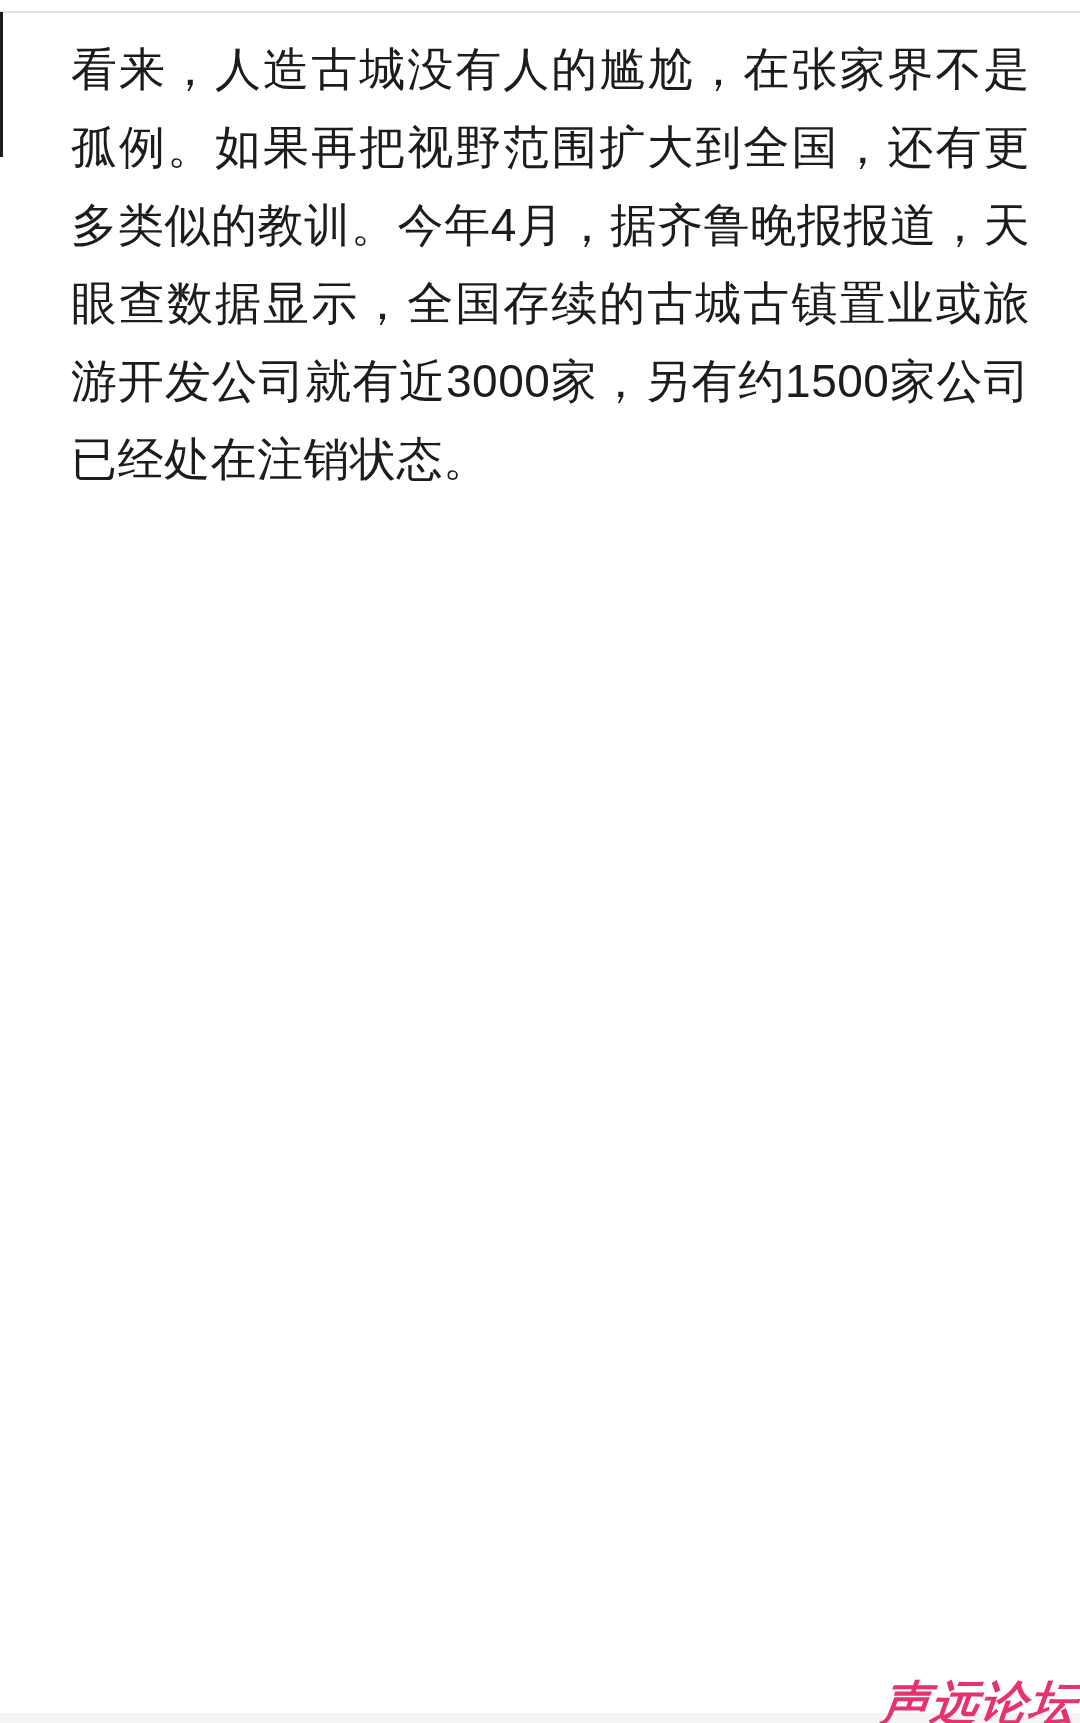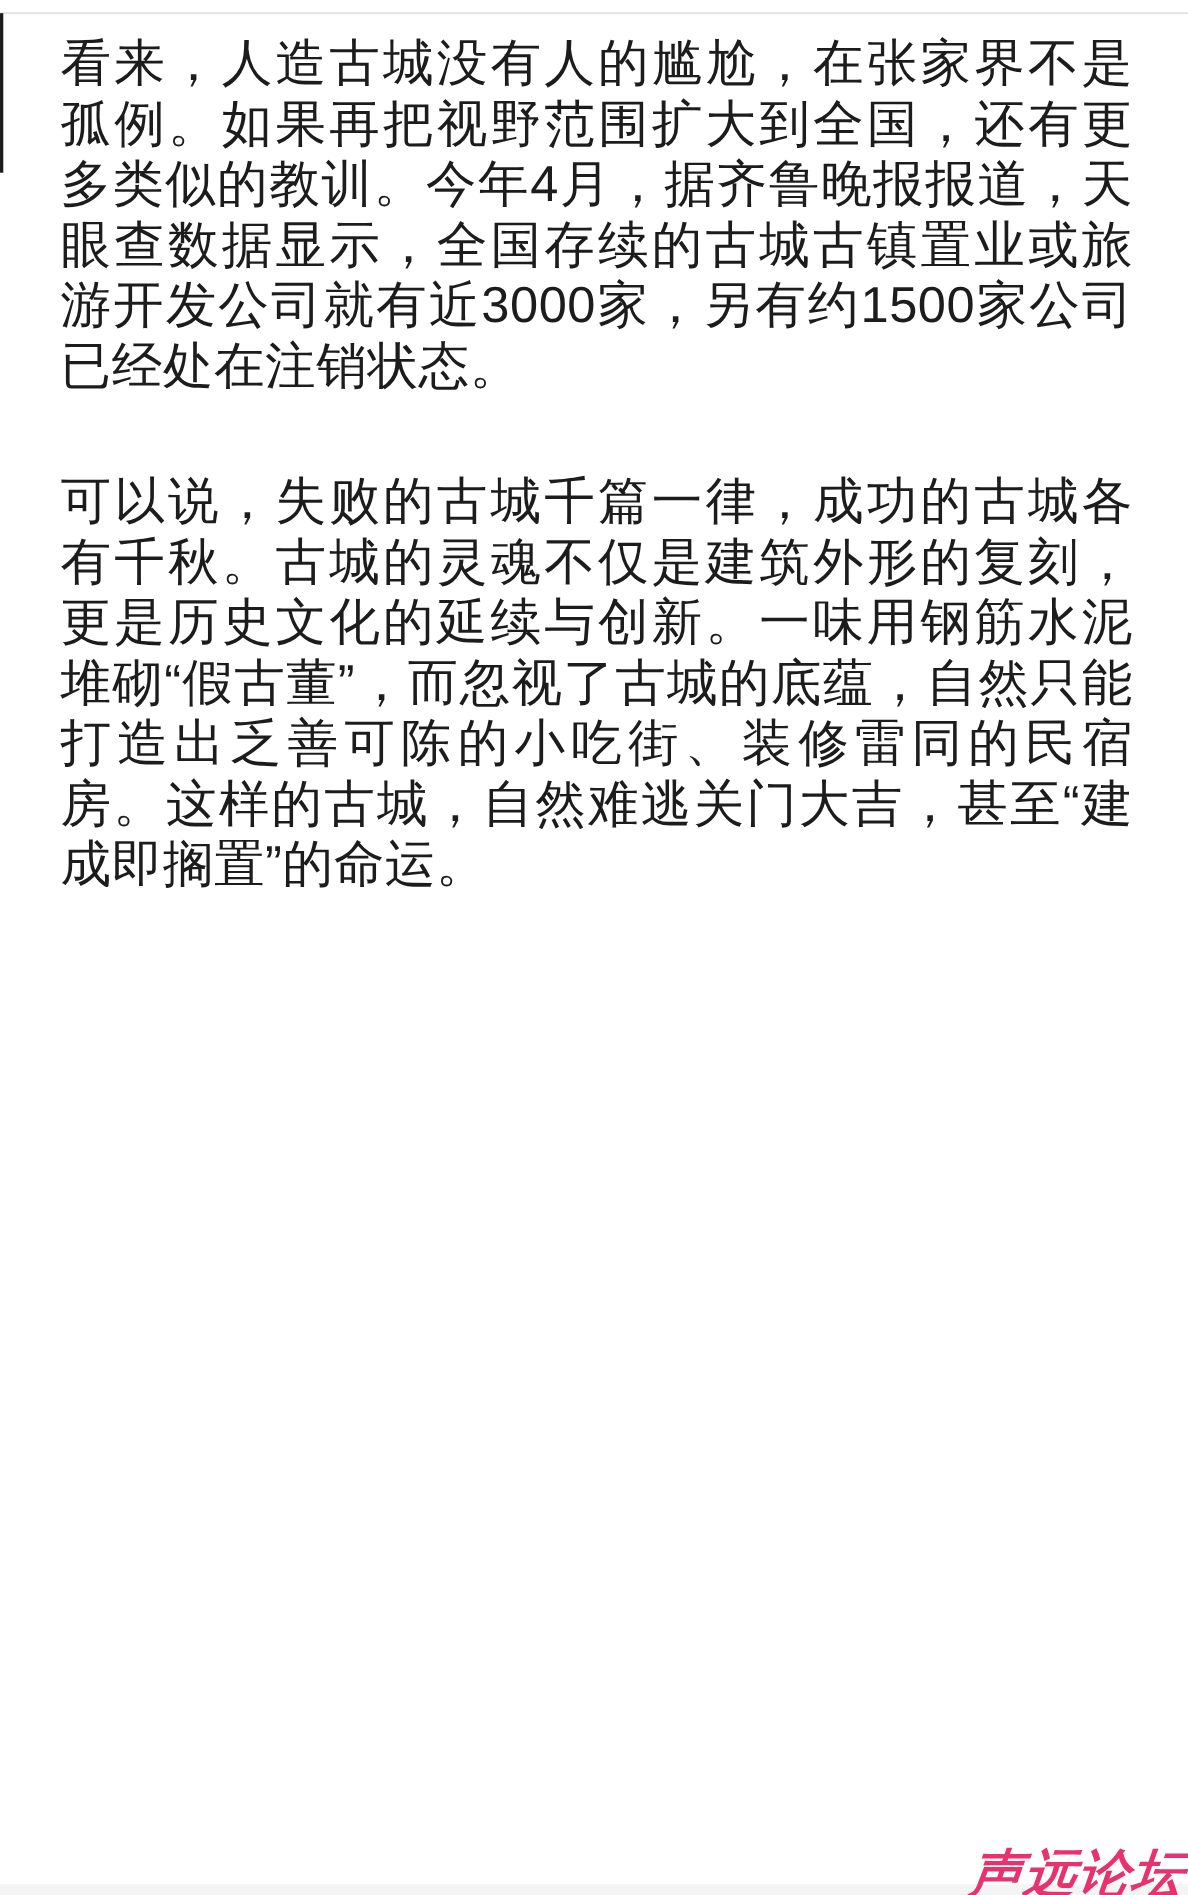--- a/index.html
+++ b/index.html
@@ -33,23 +33,23 @@
   .article {
     position: absolute;
     top: 30px;
     left: 0;
     width: 1080px;
     padding: 0 50px 0 55px;
     box-sizing: border-box;
     color: #1c1c1c;
   }
   .article p {
-    margin: 0 0 68px 0;
+    margin: 0 0 68px 16px;
     font-size: 46px;
-    line-height: 55px;
+    line-height: 78px;
     letter-spacing: 0.5px;
     text-align: justify;
     word-break: break-all;
   }
   .article p:last-child {
     margin-bottom: 0;
   }
   .watermark {
     position: absolute;
     right: 2px;
@@ -72,18 +72,17 @@
   }
 </style>
 </head>
 <body>
 
 <div class="top-rule"></div>
 <div class="left-edge-mark"></div>
 
 <article class="article">
   <p>看来，人造古城没有人的尴尬，在张家界不是孤例。如果再把视野范围扩大到全国，还有更多类似的教训。今年4月，据齐鲁晚报报道，天眼查数据显示，全国存续的古城古镇置业或旅游开发公司就有近3000家，另有约1500家公司已经处在注销状态。</p>
-  <p>可以说，失败的古城千篇一律，成功的古城各有千秋。古城的灵魂不仅是建筑外形的复刻，更是历史文化的延续与创新。一味用钢筋水泥堆砌“假古董”，而忽视了古城的底蕴，自然只能打造出乏善可陈的小吃街、装修雷同的民宿房。这样的古城，自然难逃关门大吉，甚至“建成即搁置”的命运。</p>
 </article>
 
 <div class="bottom-strip"></div>
 
 <div class="watermark">声远论坛</div>
 
 </body></html>

